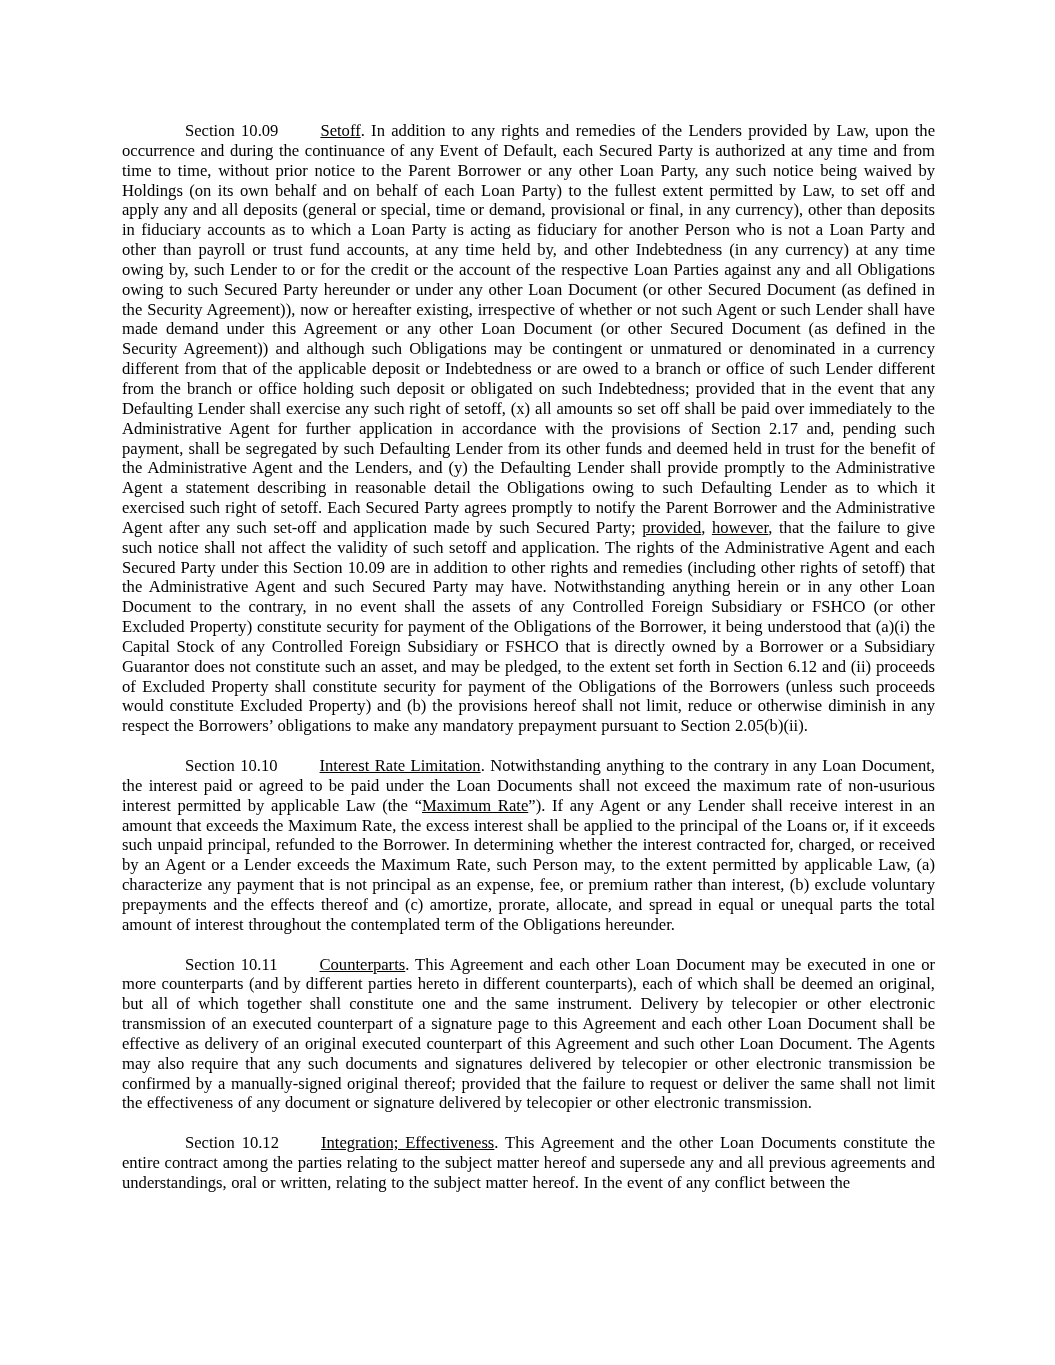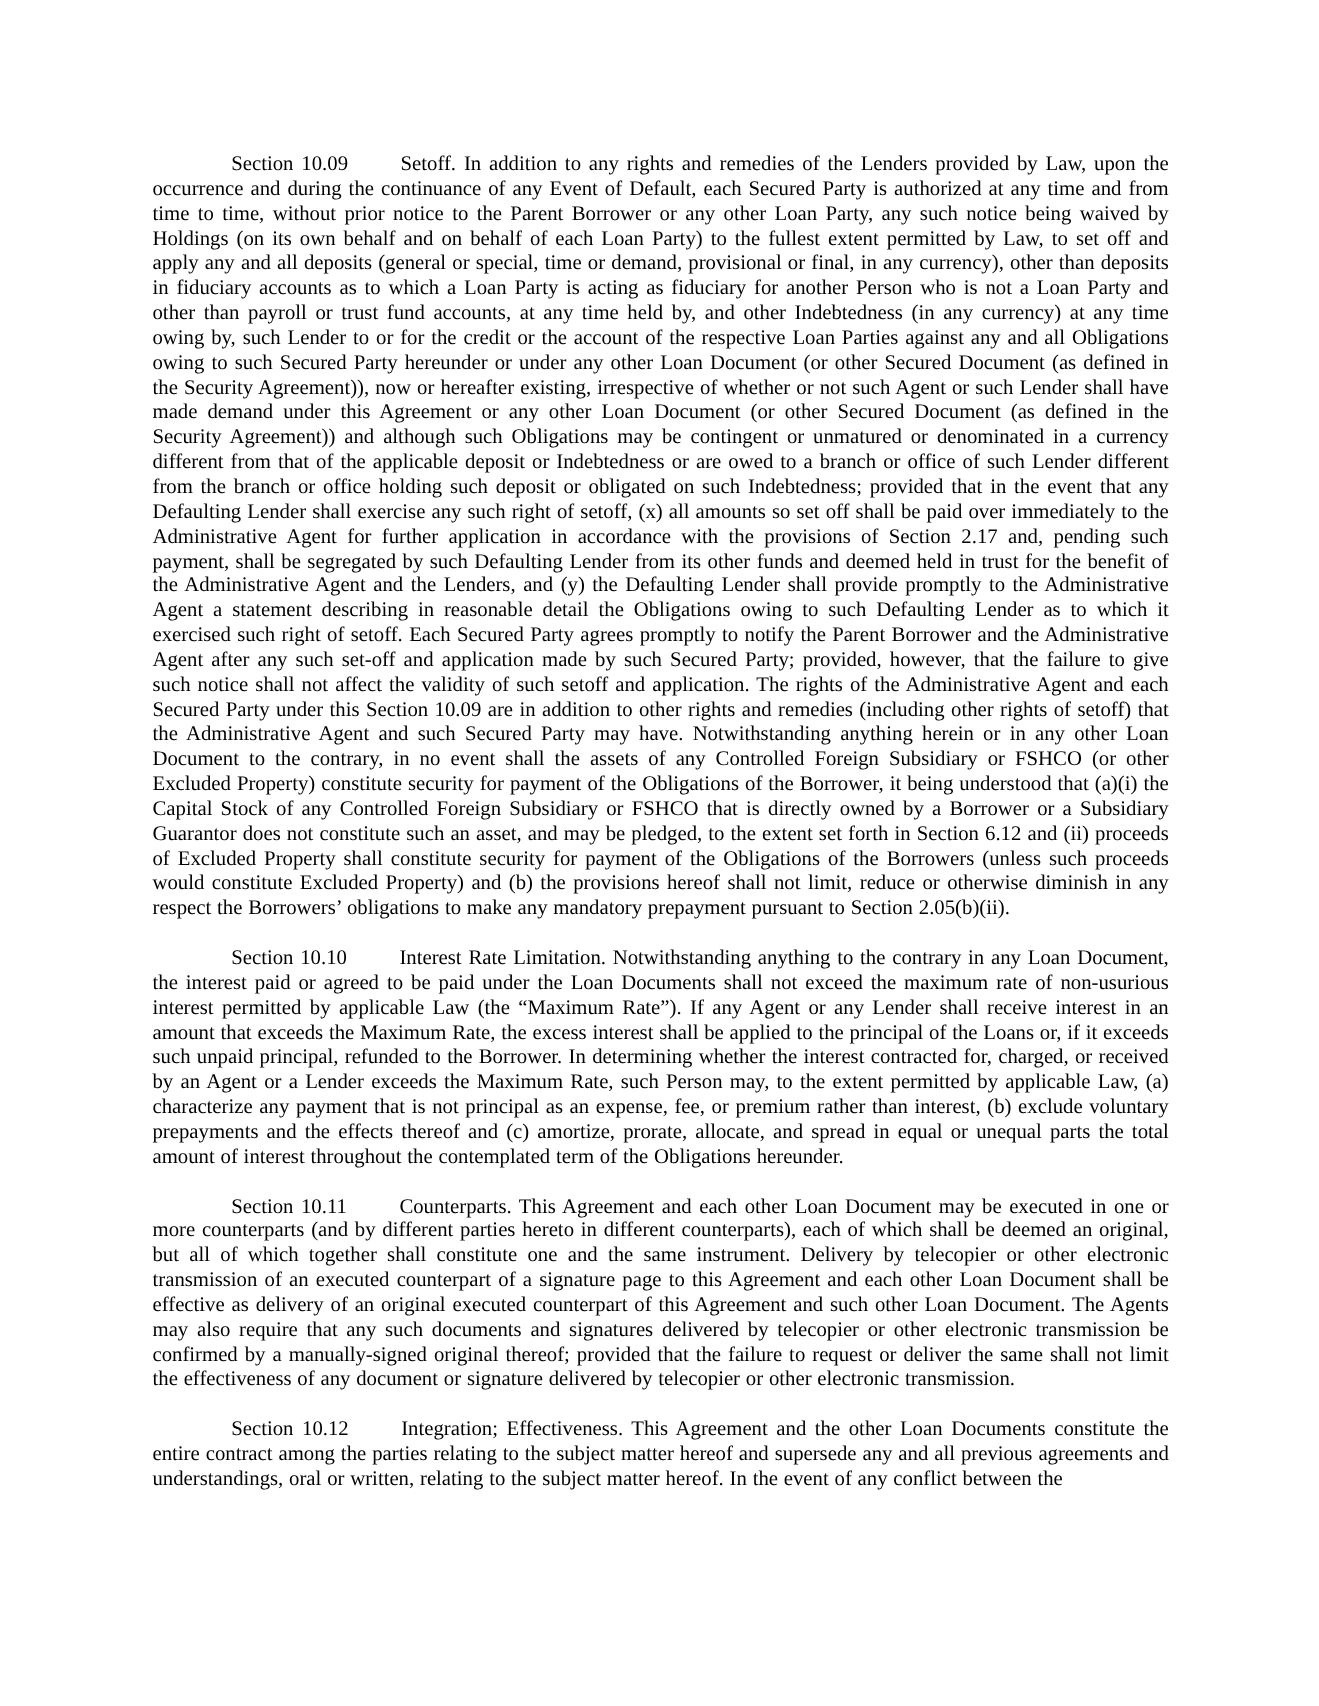--- a/index.html
+++ b/index.html
@@ -25,21 +25,21 @@
   }
   .para {
     margin: 0 0 19.9px 0;
     font-size: 16.6px;
     line-height: 19.85px;
     text-align: justify;
     text-indent: 63px;
     word-spacing: 0.5px;
   }
   .para:last-child { margin-bottom: 12px; }
-  .underline { }
+  .underline { text-decoration: underline; }
   .tab { display: inline-block; width: 42px; }
 </style>
 </head>
 <body>
 
 <div class="page">
   <main class="text-block">
       <p class="para"><span class="">Section 10.09</span><span class="tab"></span><span class="underline">Setoff</span><span class="">.  In addition to any rights and remedies of the Lenders provided by Law, upon the occurrence and during the continuance of any Event of Default, each Secured Party is authorized at any time and from time to time, without prior notice to the Parent Borrower or any other Loan Party, any such notice being waived by Holdings (on its own behalf and on behalf of each Loan Party) to the fullest extent permitted by Law, to set off and apply any and all deposits (general or special, time or demand, provisional or final, in any currency), other than deposits in fiduciary accounts as to which a Loan Party is acting as fiduciary for another Person who is not a Loan Party and other than payroll or trust fund accounts, at any time held by, and other Indebtedness (in any currency) at any time owing by, such Lender to or for the credit or the account of the respective Loan Parties against any and all Obligations owing to such Secured Party hereunder or under any other Loan Document (or other Secured Document (as defined in the Security Agreement)), now or hereafter existing, irrespective of whether or not such Agent or such Lender shall have made demand under this Agreement or any other Loan Document (or other Secured Document (as defined in the Security Agreement)) and although such Obligations may be contingent or unmatured or denominated in a currency different from that of the applicable deposit or Indebtedness or are owed to a branch or office of such Lender different from the branch or office holding such deposit or obligated on such Indebtedness; provided that in the event that any Defaulting Lender shall exercise any such right of setoff, (x) all amounts so set off shall be paid over immediately to the Administrative Agent for further application in accordance with the provisions of Section 2.17 and, pending such payment, shall be segregated by such Defaulting Lender from its other funds and deemed held in trust for the benefit of the Administrative Agent and the Lenders, and (y) the Defaulting Lender shall provide promptly to the Administrative Agent a statement describing in reasonable detail the Obligations owing to such Defaulting Lender as to which it exercised such right of setoff.  Each Secured Party agrees promptly to notify the Parent Borrower and the Administrative Agent after any such set-off and application made by such Secured Party; </span><span class="underline">provided</span><span class="">, </span><span class="underline">however</span><span class="">, that the failure to give such notice shall not affect the validity of such setoff and application.  The rights of the Administrative Agent and each Secured Party under this Section 10.09 are in addition to other rights and remedies (including other rights of setoff) that the Administrative Agent and such Secured Party may have.  Notwithstanding anything herein or in any other Loan Document to the contrary, in no event shall the assets of any Controlled Foreign Subsidiary or FSHCO (or other Excluded Property) constitute security for payment of the Obligations of the Borrower, it being understood that (a)(i) the Capital Stock of any Controlled Foreign Subsidiary or FSHCO that is directly owned by a Borrower or a Subsidiary Guarantor does not constitute such an asset, and may be pledged, to the extent set forth in Section 6.12 and (ii) proceeds of Excluded Property shall constitute security for payment of the Obligations of the Borrowers (unless such proceeds would constitute Excluded Property) and (b) the provisions hereof shall not limit, reduce or otherwise diminish in any respect the Borrowers’ obligations to make any mandatory prepayment pursuant to Section 2.05(b)(ii).</span></p>
       <p class="para"><span class="">Section 10.10</span><span class="tab"></span><span class="underline">Interest Rate Limitation</span><span class="">.  Notwithstanding anything to the contrary in any Loan Document, the interest paid or agreed to be paid under the Loan Documents shall not exceed the maximum rate of non-usurious interest permitted by applicable Law (the “</span><span class="underline">Maximum Rate</span><span class="">”).  If any Agent or any Lender shall receive interest in an amount that exceeds the Maximum Rate, the excess interest shall be applied to the principal of the Loans or, if it exceeds such unpaid principal, refunded to the Borrower.  In determining whether the interest contracted for, charged, or received by an Agent or a Lender exceeds the Maximum Rate, such Person may, to the extent permitted by applicable Law, (a) characterize any payment that is not principal as an expense, fee, or premium rather than interest, (b) exclude voluntary prepayments and the effects thereof and (c) amortize, prorate, allocate, and spread in equal or unequal parts the total amount of interest throughout the contemplated term of the Obligations hereunder.</span></p>
       <p class="para"><span class="">Section 10.11</span><span class="tab"></span><span class="underline">Counterparts</span><span class="">.  This Agreement and each other Loan Document may be executed in one or more counterparts (and by different parties hereto in different counterparts), each of which shall be deemed an original, but all of which together shall constitute one and the same instrument.  Delivery by telecopier or other electronic transmission of an executed counterpart of a signature page to this Agreement and each other Loan Document shall be effective as delivery of an original executed counterpart of this Agreement and such other Loan Document.  The Agents may also require that any such documents and signatures delivered by telecopier or other electronic transmission be confirmed by a manually-signed original thereof; provided that the failure to request or deliver the same shall not limit the effectiveness of any document or signature delivered by telecopier or other electronic transmission.</span></p>

